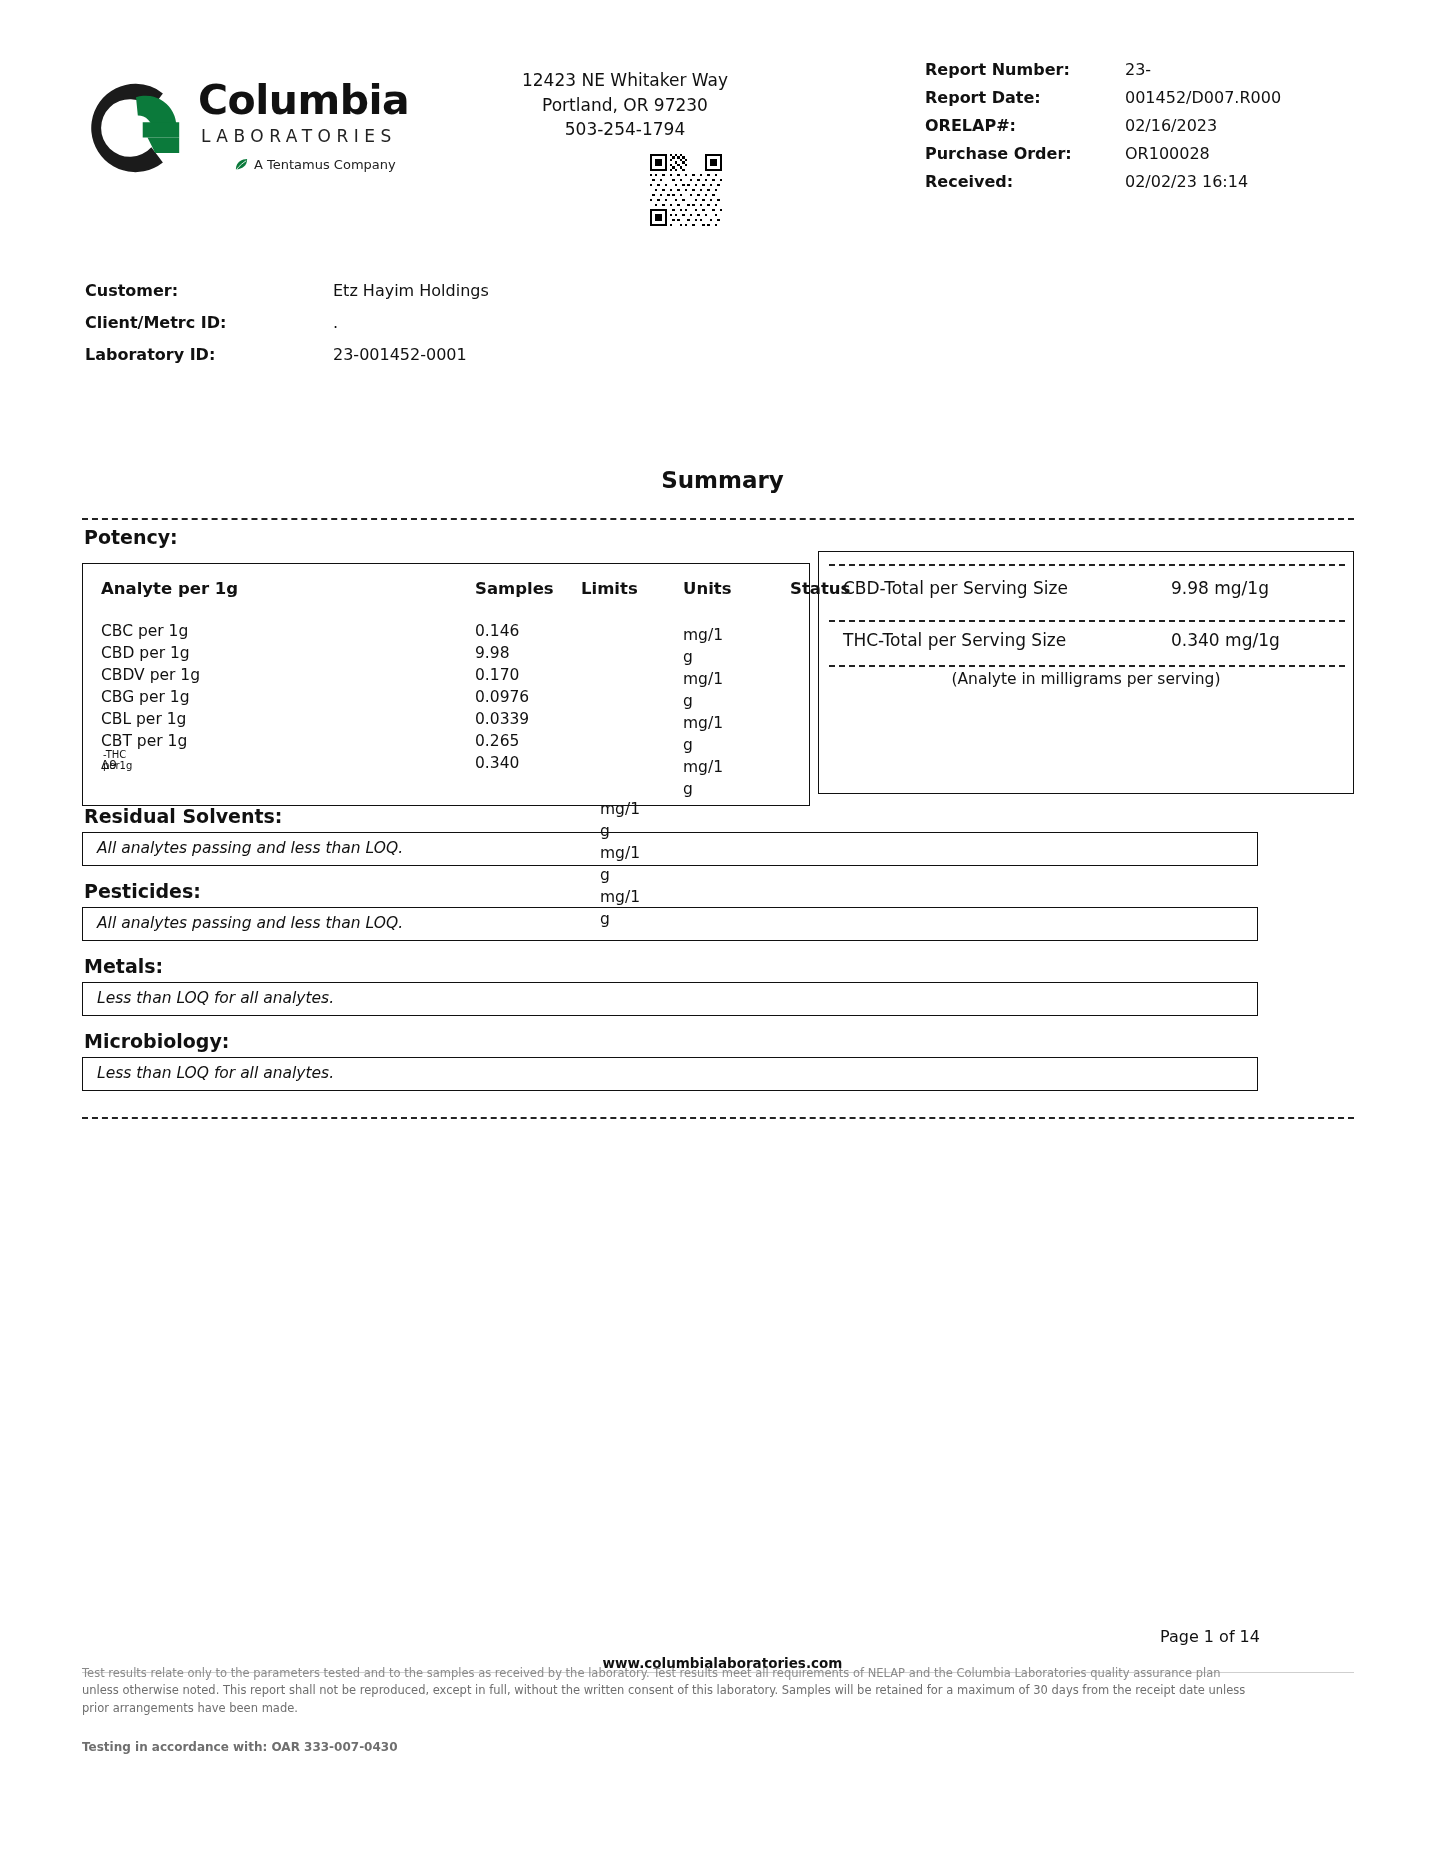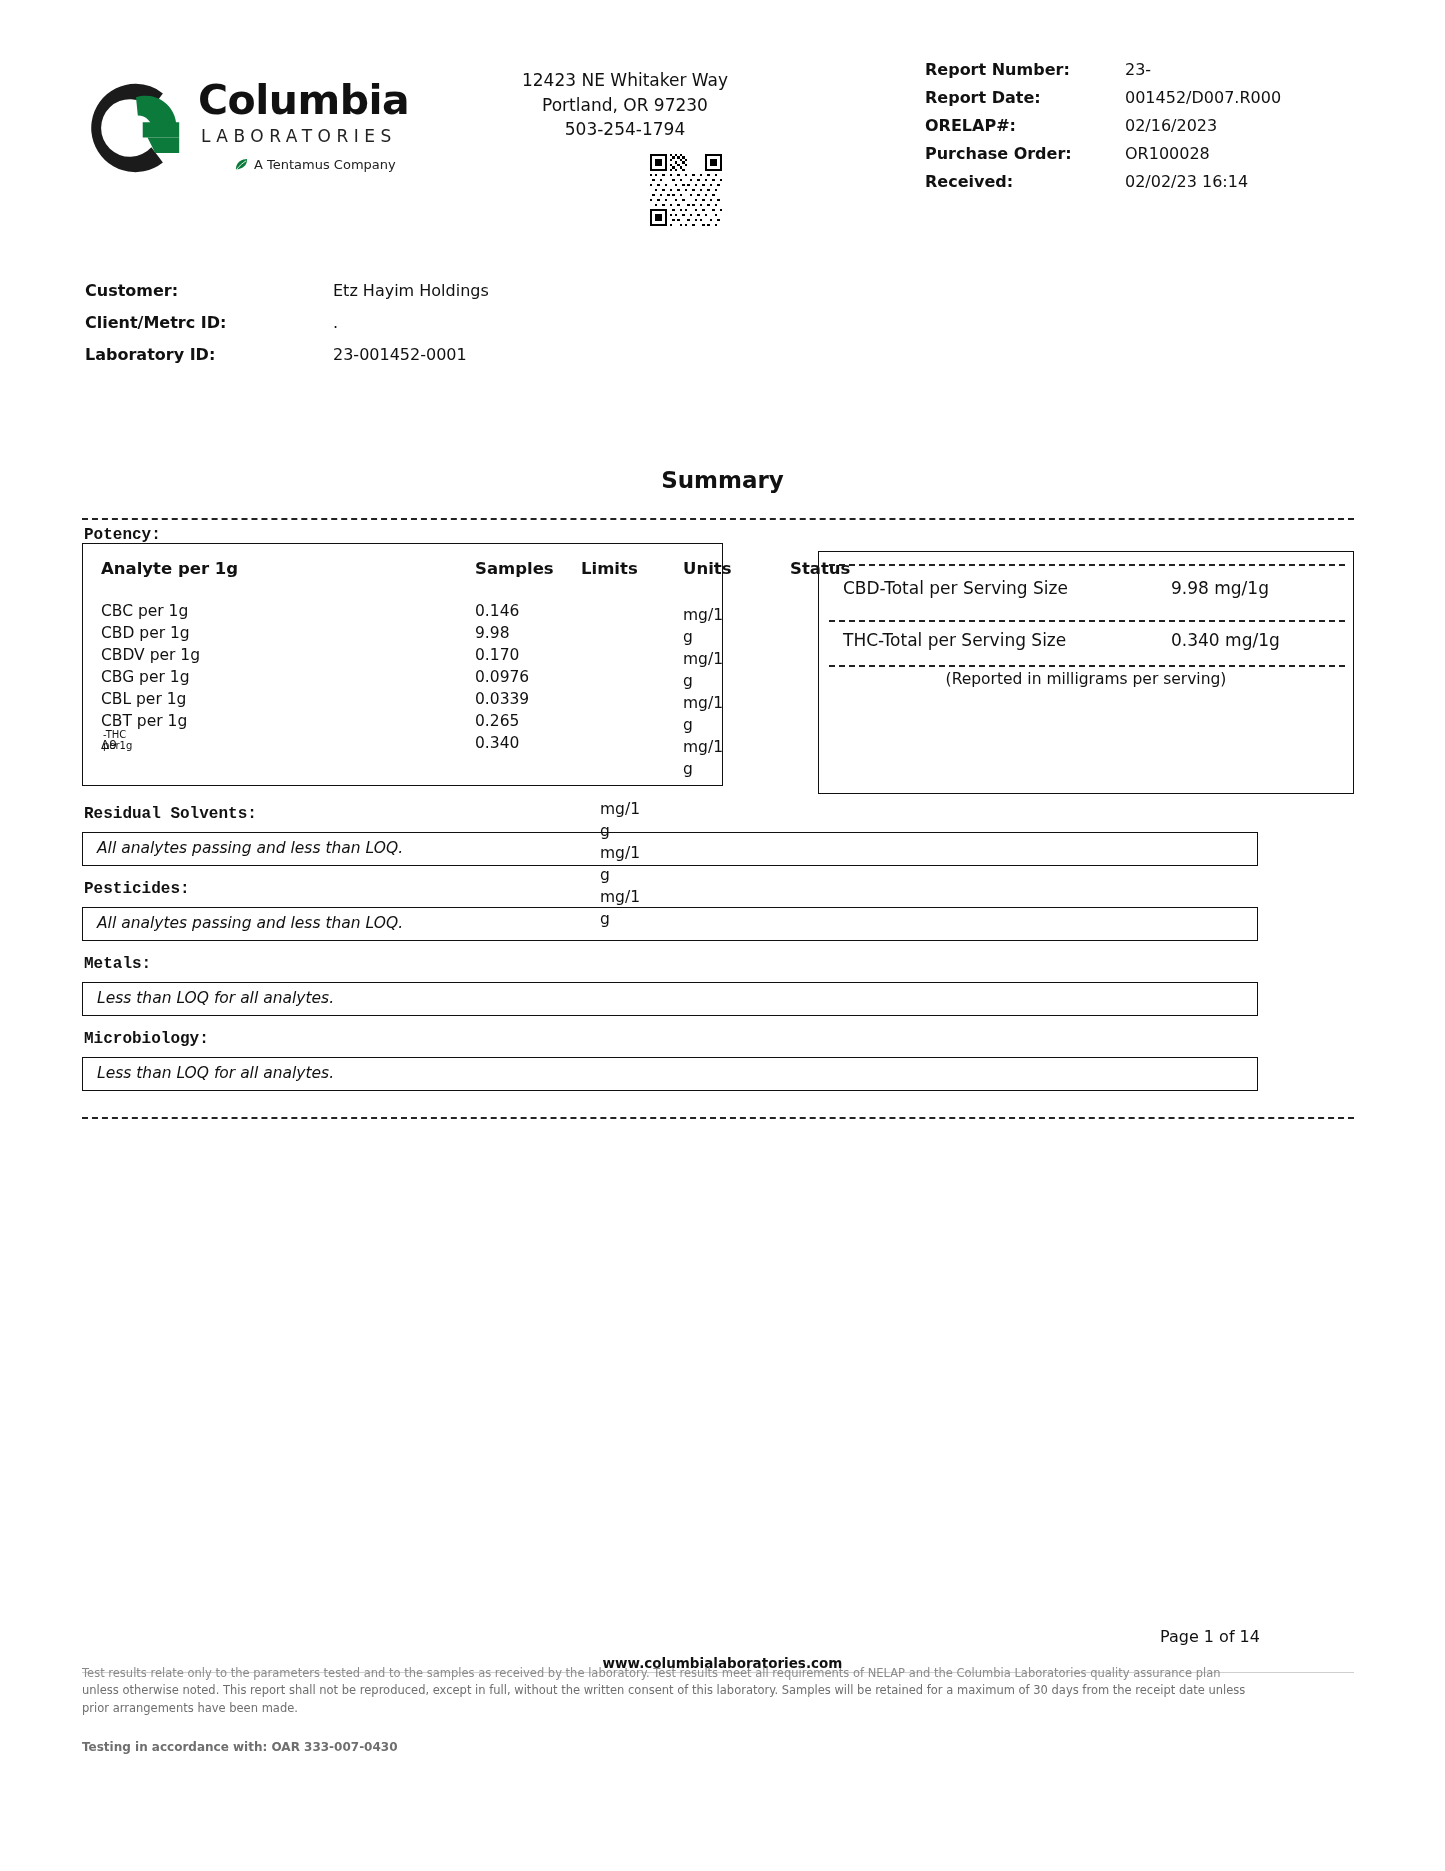--- a/index.html
+++ b/index.html
@@ -160,32 +160,31 @@
   .dashed-bottom {
     position: absolute;
     left: 82px;
     top: 1117px;
     width: 1272px;
     border-top: 2px dashed #222;
   }
 
   .sec-head {
     position: absolute;
-    font-size: 16px;
+    font-size: 19px;
     font-weight: bold;
     left: 84px;
-    font-family: Liberation Mono, monospace;
   }
 
   
   .potency-box {
     position: absolute;
     left: 82px;
-    top: 543px;
-    width: 641px;
+    top: 563px;
+    width: 728px;
     height: 243px;
     border: 1.5px solid #111;
     box-sizing: border-box;
     text-decoration: underline;
   }
   .pot-head {
     position: absolute;
     top: 15px;
     left: 0;
     width: 100%;
@@ -608,21 +607,21 @@
     <div class="sv-row" style="top:26px;">
       <span class="sv-name">CBD-Total per Serving Size</span>
       <span class="sv-val">9.98 mg/1g</span>
     </div>
     <div class="sv-dash" style="top:68px;"></div>
     <div class="sv-row" style="top:78px;">
       <span class="sv-name">THC-Total per Serving Size</span>
       <span class="sv-val">0.340 mg/1g</span>
     </div>
     <div class="sv-dash" style="top:113px;"></div>
-    <div class="sv-note" style="top:118px;">(Reported in milligrams per serving)</div>
+    <div class="sv-note" style="top:118px;">(Analyte in milligrams per serving)</div>
   </div>
 
   <div class="sec-head" style="top:805px;">Residual Solvents:</div>
   <div class="stmt" style="top:832px;">All analytes passing and less than LOQ.</div>
 
   <div class="sec-head" style="top:880px;">Pesticides:</div>
   <div class="stmt" style="top:907px;">All analytes passing and less than LOQ.</div>
 
   <div class="sec-head" style="top:955px;">Metals:</div>
   <div class="stmt" style="top:982px;">Less than LOQ for all analytes.</div>

